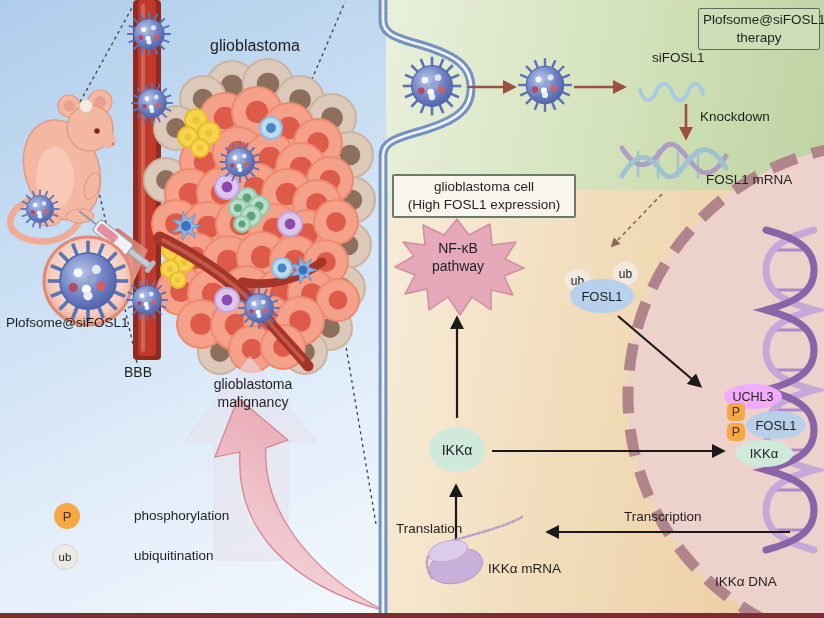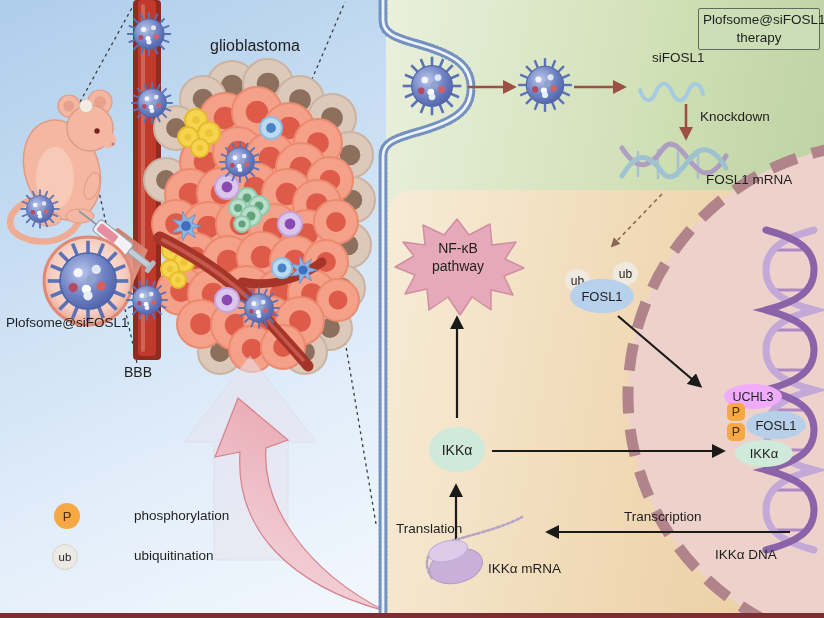--- a/index.html
+++ b/index.html
@@ -569,20 +569,24 @@
     <div>Plofsome@siFOSL1</div>
     <div>therapy</div>
   </div>
 
   <div class="lbl ctr" style="left:200px;top:36px;width:110px;font-size:16px;">glioblastoma</div>
 
   <div class="lbl" style="left:652px;top:50px;">siFOSL1</div>
   <div class="lbl" style="left:700px;top:109px;">Knockdown</div>
   <div class="lbl" style="left:706px;top:172px;">FOSL1 mRNA</div>
 
+  <div class="box lbl ctr" style="left:392px;top:174px;width:172px;">
+    <div>glioblastoma cell</div>
+    <div>(High FOSL1 expression)</div>
+  </div>
 
   <div class="lbl ctr" style="left:408px;top:240px;width:100px;font-size:14px;">
     <div>NF-κB</div>
     <div>pathway</div>
   </div>
 
   <div class="oval" style="left:565px;top:269px;width:25px;height:23px;background:#efe9df;font-size:12px;">ub</div>
   <div class="oval" style="left:613px;top:262px;width:25px;height:23px;background:#efe9df;font-size:12px;">ub</div>
   <div class="oval" style="left:570px;top:279px;width:64px;height:34px;background:#b7d0ec;">FOSL1</div>
 
@@ -590,23 +594,24 @@
   <div class="oval" style="left:746px;top:411px;width:60px;height:28px;background:#b7cfe8;">FOSL1</div>
   <div class="oval" style="left:735px;top:440px;width:58px;height:27px;background:#cfe9da;">IKKα</div>
   <div class="ptag" style="left:727px;top:403px;">P</div>
   <div class="ptag" style="left:727px;top:423px;">P</div>
 
   <div class="oval" style="left:429px;top:427px;width:56px;height:45px;background:#cfe9da;font-size:14px;">IKKα</div>
 
   <div class="lbl" style="left:396px;top:497px;margin-top:24px;">Translation</div>
   <div class="lbl" style="left:488px;top:561px;">IKKα mRNA</div>
   <div class="lbl" style="left:624px;top:509px;">Transcription</div>
-  <div class="lbl" style="left:715px;top:547px;text-align:right;">IKKα DNA</div>
+  <div class="lbl" style="left:715px;top:574px;text-align:right;">IKKα DNA</div>
 
   <div class="lbl ctr" style="left:110px;top:364px;width:56px;font-size:14px;">BBB</div>
+  <div class="lbl ctr" style="left:178px;top:376px;width:150px;font-size:14px;">glioblastoma malignancy</div>
   <div class="lbl" style="left:6px;top:315px;">Plofsome@siFOSL1</div>
 
   <div class="legend-ic" style="left:54px;top:503px;width:26px;height:26px;background:#f5a843;font-size:13px;color:#4d3008;">P</div>
   <div class="lbl" style="left:134px;top:508px;">phosphorylation</div>
   <div class="legend-ic" style="left:52px;top:544px;width:24px;height:24px;background:#eceae4;border:1px solid #d7d3ca;font-size:11.5px;">ub</div>
   <div class="lbl" style="left:134px;top:548px;">ubiquitination</div>
 
   <div class="bottom-bar"></div>
 </div>
 

